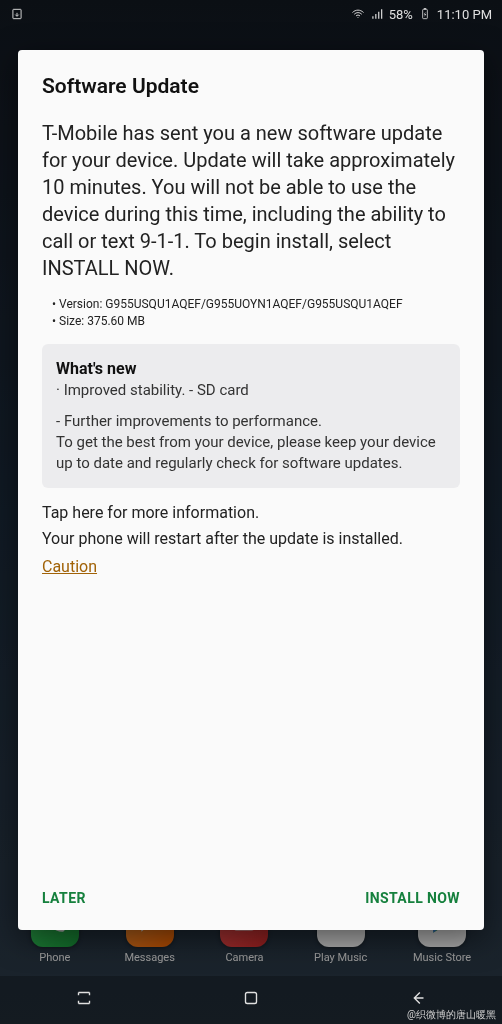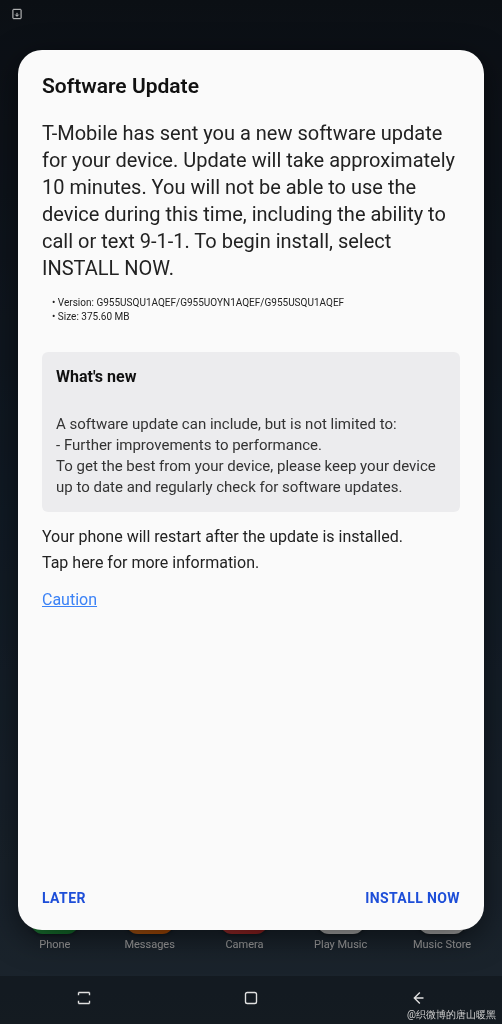--- a/index.html
+++ b/index.html
@@ -58,21 +58,21 @@
 
   
   .dock {
     position: absolute;
     left: 0;
     right: 0;
     bottom: 48px;
     height: 90px;
     display: flex;
     justify-content: space-around;
-    align-items: flex-start;
+    align-items: center;
     padding: 0 8px;
     z-index: 1;
   }
   .dock-item {
     display: flex;
     flex-direction: column;
     align-items: center;
     gap: 4px;
     color: #e8e8e8;
     font-size: 11px;
@@ -115,21 +115,21 @@
   }
 
   
   .dialog {
     position: absolute;
     top: 50px;
     left: 18px;
     right: 18px;
     bottom: 94px;
     background: #fafafa;
-    border-radius: 24px;
+    border-radius: 4px;
     z-index: 40;
     box-shadow: 0 8px 30px rgba(0,0,0,0.5);
     display: flex;
     flex-direction: column;
     overflow: hidden;
   }
   .dialog-body {
     flex: 1;
     overflow: hidden;
     padding: 24px 24px 12px 24px;
@@ -140,72 +140,72 @@
     font-weight: 600;
     margin-bottom: 22px;
     color: #111;
   }
   .dlg-intro {
     font-size: 20px;
     line-height: 1.35;
     margin-bottom: 14px;
   }
   .dlg-meta {
-    font-size: 10px;
+    font-size: 12px;
     line-height: 1.4;
     padding-left: 10px;
-    margin-bottom: 28px;
+    margin-bottom: 14px;
   }
   .dlg-meta .row::before {
     content: "• ";
   }
   .whatsnew-box {
     background: #ececee;
     border-radius: 6px;
     padding: 14px 14px;
     font-size: 15px;
     line-height: 1.4;
     margin-bottom: 14px;
     color: #333;
   }
   .whatsnew-title {
     font-weight: 700;
-    margin-bottom: 16px;
+    margin-bottom: 0;
     color: #111;
     font-size: 16px;
   }
   .wn-item::before { content: "· "; }
   .wn-general::before { content: " - "; }
   .wn-space { height: 10px; }
   .dlg-restart {
     font-size: 16px;
     line-height: 1.35;
     margin-top: 4px;
   }
   .caution-link {
-    color: #3b82f6;
+    color: #a16207;
     text-decoration: underline;
     font-size: 16px;
     display: inline-block;
-    margin-top: 16px;
+    margin-top: 8px;
   }
   .dialog-actions {
     display: flex;
     justify-content: space-between;
     align-items: center;
     padding: 12px 20px 18px 20px;
     gap: 8px;
   }
   .dlg-btn {
     background: none;
     border: none;
     font-weight: 700;
     font-size: 14px;
     letter-spacing: 0.4px;
-    color: #1d4ed8;
+    color: #15803d;
     cursor: pointer;
     padding: 6px 4px;
   }
 
   
   .wm {
     position: absolute;
     right: 6px;
     bottom: 2px;
     color: #d0d0d0;
@@ -221,20 +221,41 @@
   <div class="status-bar">
     <div class="status-left">
       <span class="status-ic">
         <svg viewBox="0 0 24 24">
             <rect x="5" y="4" width="14" height="16" rx="1" fill="none" stroke="#e0e0e0" stroke-width="1.6"></rect>
             <path d="M12 10v5" stroke="#e0e0e0" stroke-width="1.6"></path>
             <path d="M9 13l3 3 3-3" stroke="#e0e0e0" stroke-width="1.6" fill="none"></path>
           </svg>
       </span>
     </div>
+    <div class="status-right">
+      <span class="status-ic">
+        <svg viewBox="0 0 24 24">
+            <path d="M3 9c5-5 13-5 18 0M6 12c3.3-3.3 8.7-3.3 12 0M9 15c1.7-1.7 4.3-1.7 6 0M12 18h.01" stroke="#e0e0e0" stroke-width="1.6" fill="none" stroke-linecap="round"></path>
+          </svg>
+      </span>
+      <span class="status-ic">
+        <svg viewBox="0 0 24 24">
+            <path d="M4 20h2v-4H4zM9 20h2v-8H9zM14 20h2V8h-2zM19 20h2V4h-2z" fill="#e0e0e0"></path>
+          </svg>
+      </span>
+      <span class="battery-pct">58%</span>
+      <span class="status-ic">
+        <svg viewBox="0 0 24 24">
+            <rect x="8" y="4" width="8" height="16" rx="1.4" fill="none" stroke="#e0e0e0" stroke-width="1.4"></rect>
+            <rect x="10" y="2" width="4" height="2" fill="#e0e0e0"></rect>
+            <path d="M13 8l-3 5h2l-1 4 3-5h-2z" fill="#e0e0e0"></path>
+          </svg>
+      </span>
+      <span class="clock">11:10 PM</span>
+    </div>
   </div>
 
   <div class="dim"></div>
 
   <div class="dock">
     <div class="dock-item">
       <div class="dock-icon phone">
         <svg viewBox="0 0 24 24">
             <path d="M6 3c-1 0-2 1-2 2 0 8 7 15 15 15 1 0 2-1 2-2v-3l-5-1-2 2c-3-1-5-3-6-6l2-2-1-5H6z" fill="#fff"></path>
           </svg>
@@ -306,28 +327,28 @@
 
       <div class="dlg-intro">T-Mobile has sent you a new software update for your device. Update will take approximately 10 minutes. You will not be able to use the device during this time, including the ability to call or text 9-1-1. To begin install, select INSTALL NOW.</div>
 
       <div class="dlg-meta">
         <div class="row">Version: G955USQU1AQEF/G955UOYN1AQEF/G955USQU1AQEF</div>
         <div class="row">Size: 375.60 MB</div>
       </div>
 
       <div class="whatsnew-box">
         <div class="whatsnew-title">What's new</div>
+        <div class="wn-item">Improved stability. - SD card</div>
         <div class="wn-space"></div>
-        <div>A software update can include, but is not limited to:</div>
         <div class="wn-general">Further improvements to performance.</div>
         <div>To get the best from your device, please keep your device up to date and regularly check for software updates.</div>
       </div>
 
+      <div class="dlg-restart">Tap here for more information.</div>
       <div class="dlg-restart">Your phone will restart after the update is installed.</div>
-      <div class="dlg-restart">Tap here for more information.</div>
       <a class="caution-link">Caution</a>
     </div>
 
     <div class="dialog-actions">
       <button class="dlg-btn">LATER</button>
       <button class="dlg-btn">INSTALL NOW</button>
     </div>
   </div>
 
   <div class="wm">@织微博的唐山暖黑</div>

